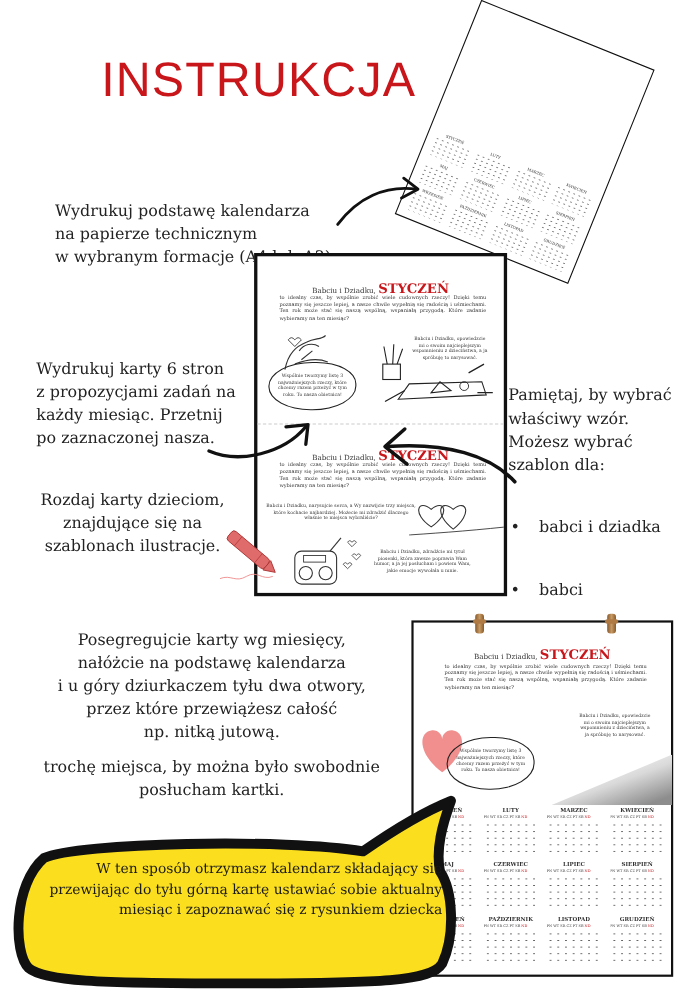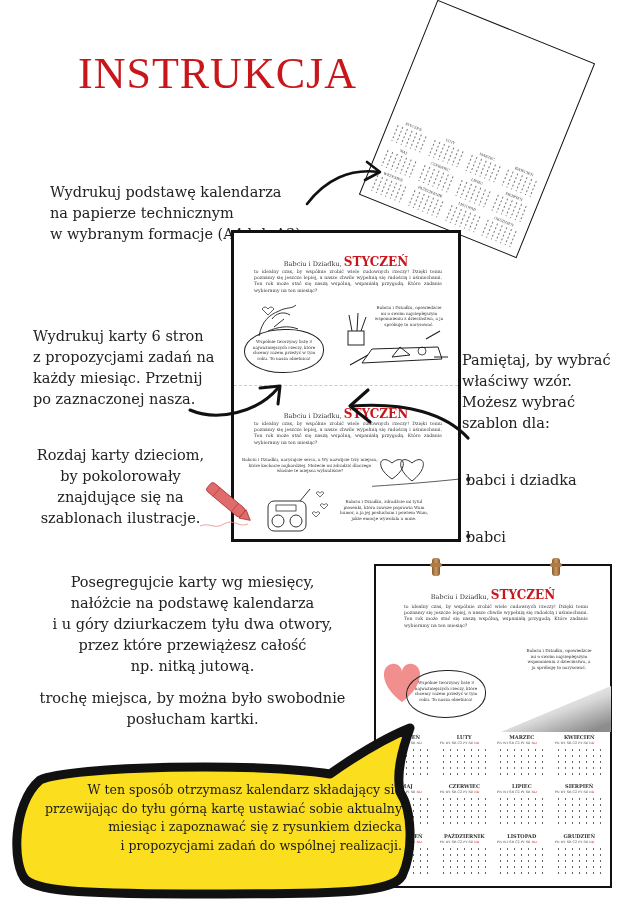--- a/index.html
+++ b/index.html
@@ -1,21 +1,21 @@
 <!DOCTYPE html>
 <html><head>
 <meta charset="utf-8">
 <style>
   * { box-sizing: border-box; margin: 0; padding: 0; }
   html, body { width: 636px; height: 900px; background: #ffffff; overflow: hidden; }
   body { position: relative; font-family: "DejaVu Serif", serif; color: #1e1e1e; }
 
   .title {
-    position: absolute; left: 78px; top: 48px;
-    font-family: Liberation Serif, serif; font-size: 44px; font-weight: normal;
+    position: absolute; left: 92px; top: 48px;
+    font-family: Liberation Sans, sans-serif; font-size: 44px; font-weight: normal;
     color: #c8161b; letter-spacing: 1px;
   }
 
   .txt { position: absolute; font-size: 14.5px; line-height: 21px; color: #222; }
   .txt div { white-space: nowrap; }
   .center { text-align: center; }
 
   
   .base-sheet {
     position: absolute; left: 392px; top: 24px; width: 170px; height: 210px;
@@ -82,21 +82,21 @@
   .bubble-wrap { position: absolute; left: 10px; top: 680px; width: 410px; height: 220px; }
   .bubble-svg { position: absolute; left: 0; top: 0; }
   .bubble-text {
     position: absolute; left: 22px; top: 101px; width: 370px;
     font-family: "DejaVu Serif", serif; font-size: 12.6px; line-height: 18.5px;
     text-align: right; color: #1a1a1a;
   }
   .bubble-text div { white-space: nowrap; }
 
   ul.opts { list-style: none; margin-top: 2px; }
-  ul.opts li { padding-left: 4px; position: relative; margin-top: 36px; }
+  ul.opts li { padding-left: 28px; position: relative; margin-top: 36px; }
   ul.opts li::before { content: "•"; position: absolute; left: 2px; top: 0; }
 
   .arrow { position: absolute; }
 </style>
 </head>
 <body>
 
 <div class="title">INSTRUKCJA</div>
 
 <div class="base-sheet">
@@ -235,21 +235,20 @@
   <path d="M72 6 L 92 4 L 90 22" stroke="#111" stroke-width="3" fill="none" stroke-linecap="round" stroke-linejoin="round"></path>
 </svg>
 
 <svg class="arrow" style="left:346px; top:384px;" width="130" height="60">
   <path d="M122 54 C 100 30, 60 18, 6 22" stroke="#111" stroke-width="3.2" fill="none" stroke-linecap="round"></path>
   <path d="M22 6 L 4 22 L 24 38" stroke="#111" stroke-width="3.2" fill="none" stroke-linecap="round" stroke-linejoin="round"></path>
 </svg>
 
 <div class="txt center" style="left:28px; top:445px; width:185px;">
   <div>Rozdaj karty dzieciom,</div>
-  <div>by pokolorowały</div>
   <div>znajdujące się na</div>
   <div>szablonach ilustracje.</div>
 </div>
 
 <div class="txt" style="left:462px; top:350px;">
   <div>Pamiętaj,  by  wybrać</div>
   <div>właściwy wzór.</div>
   <div>Możesz wybrać</div>
   <div>szablon dla:</div>
   <ul class="opts">
@@ -359,15 +358,14 @@
              C 392 70, 386 92, 390 112
              C 402 130, 404 170, 392 196
              C 382 212, 340 214, 200 214
              C 80 214, 30 212, 16 200
              C 2 186, 2 124, 30 100 Z" fill="#fbdf1e" stroke="#111" stroke-width="9" stroke-linejoin="round"></path>
   </svg>
   <div class="bubble-text">
     <div>W ten sposób otrzymasz kalendarz składający się</div>
     <div>przewijając do tyłu górną kartę ustawiać sobie aktualny</div>
     <div>miesiąc i zapoznawać się z rysunkiem dziecka</div>
-    <div>i propozycjami zadań do wspólnej realizacji.</div>
   </div>
 </div>
 
 </body></html>

